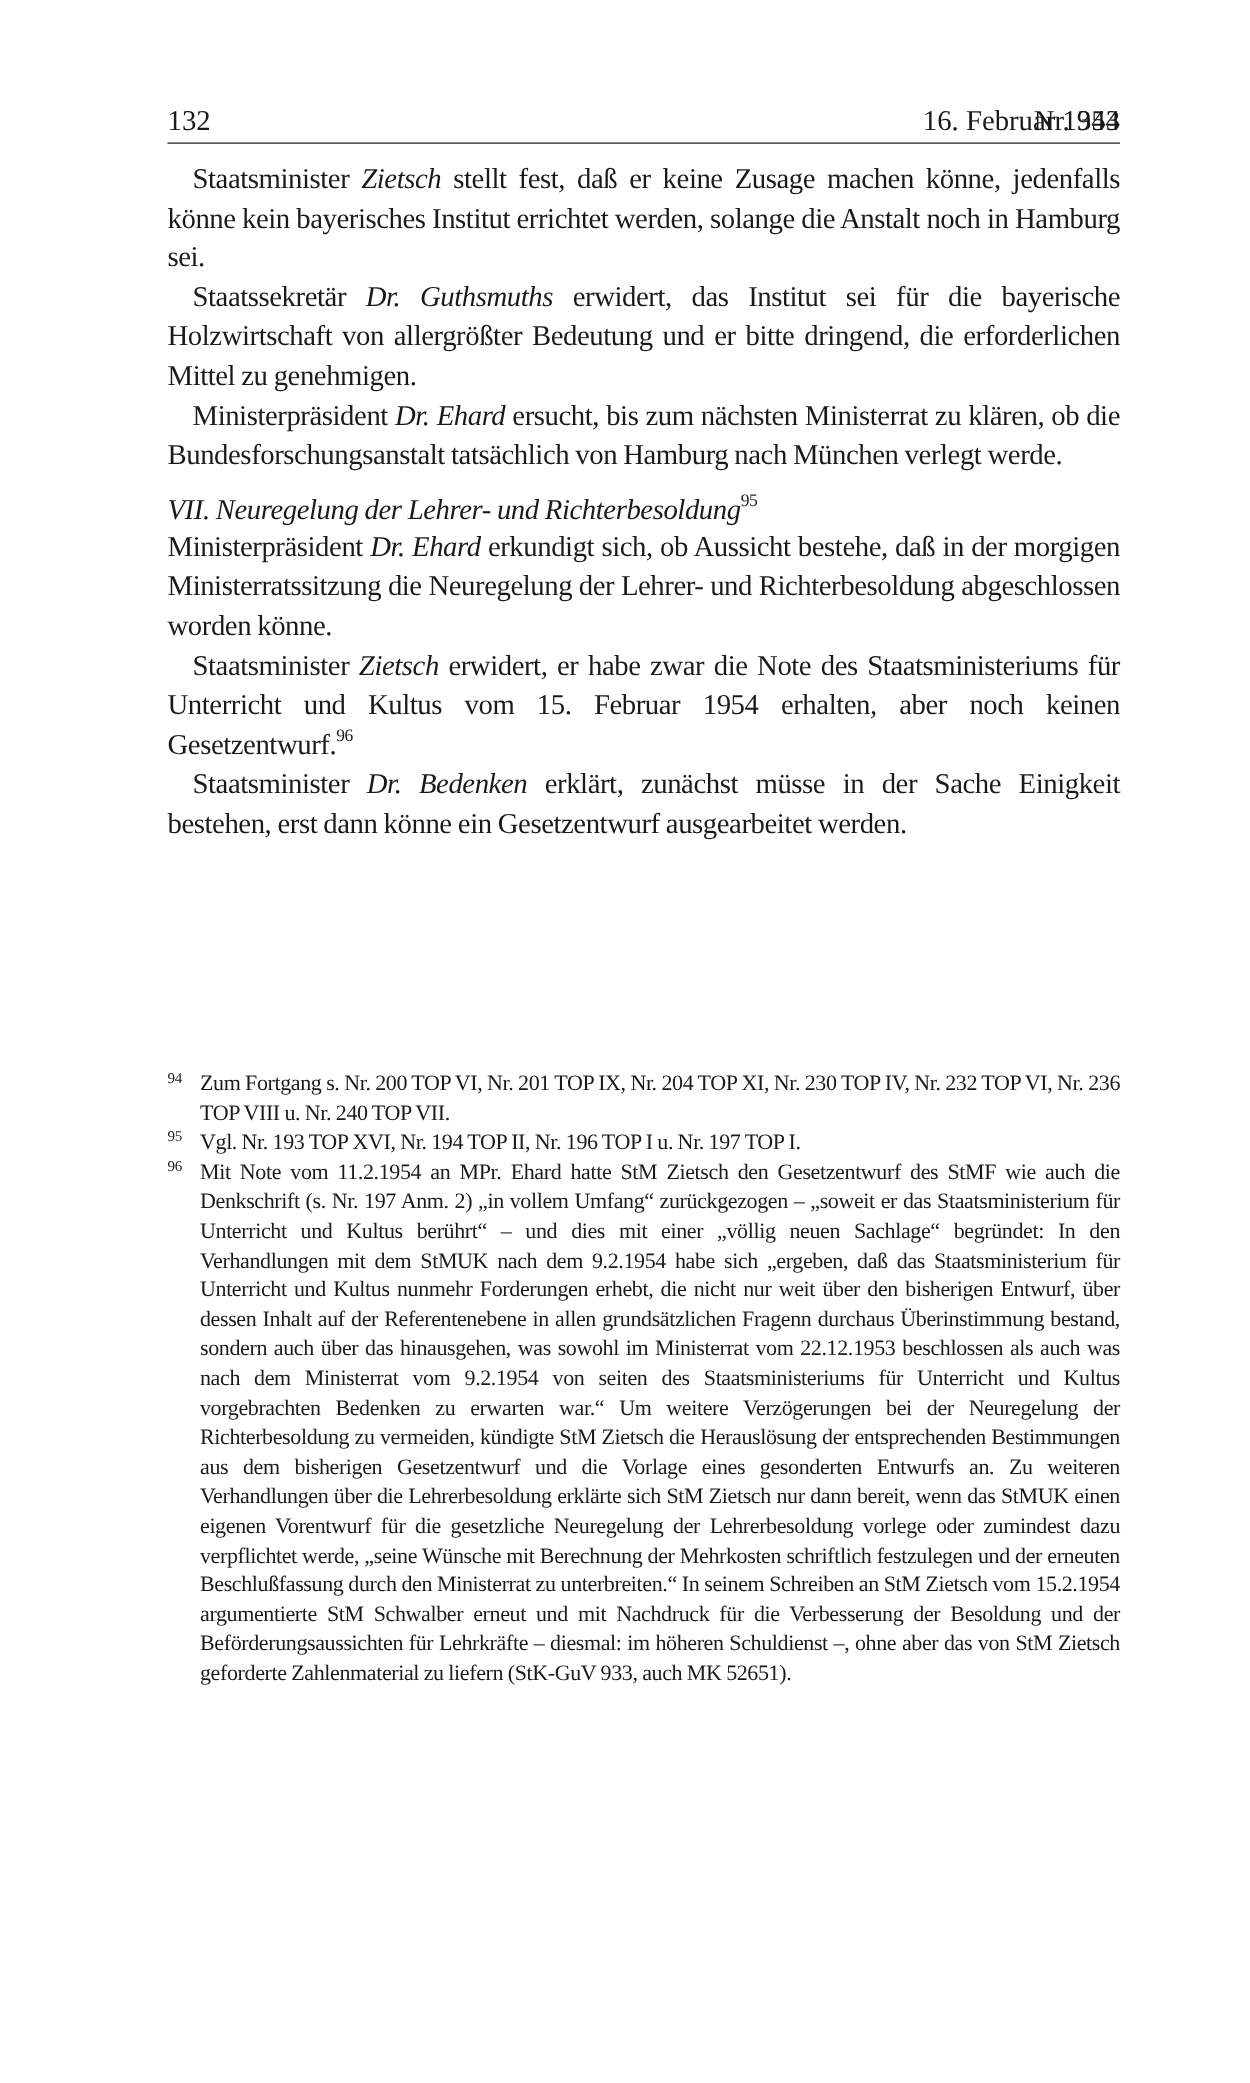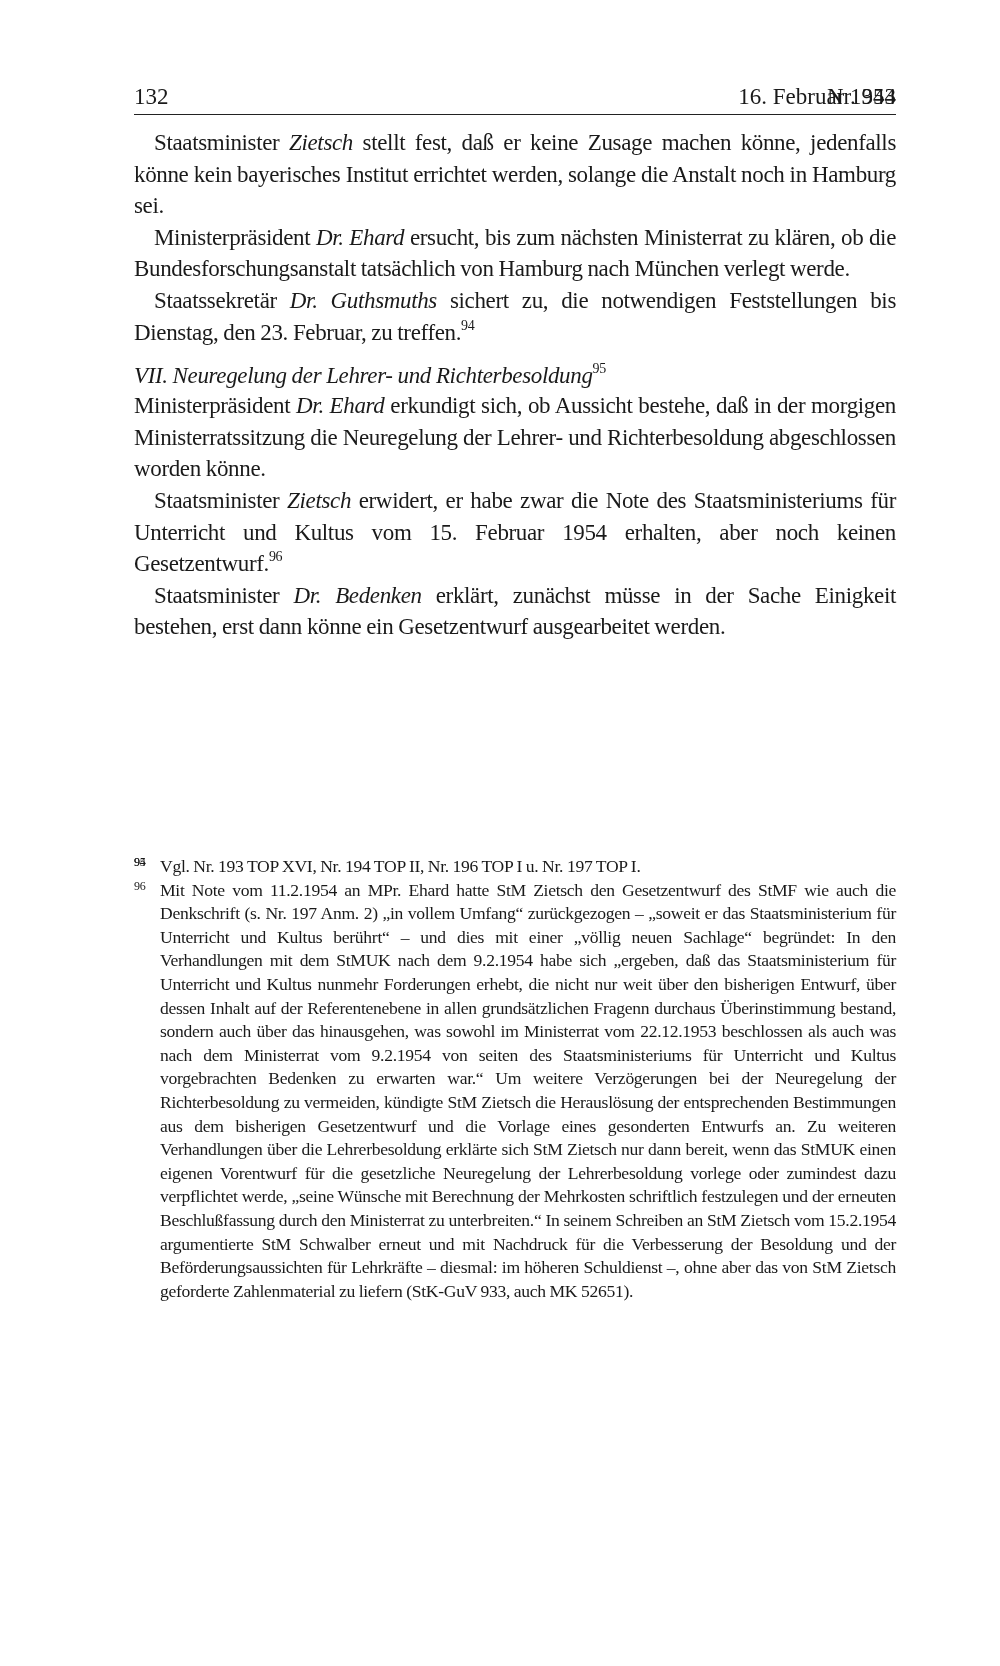--- a/index.html
+++ b/index.html
@@ -97,38 +97,39 @@
 <div class="page">
   <div class="running-head">
     <span class="pn">132</span>
     <span class="dt">16. Februar 1954</span>
     <span class="nr">Nr. 343</span>
   </div>
 
   <div class="body-text">
     <p><span>Staatsminister </span><i>Zietsch</i><span> stellt fest, daß er keine Zusage machen könne, jedenfalls könne kein bayerisches Institut errichtet werden, solange die Anstalt noch in Hamburg sei.</span></p>
 
+    <p><span>Staatssekretär </span><i>Dr. Guthsmuths</i><span> erwidert, das Institut sei für die bayerische Holzwirtschaft von allergrößter Bedeutung und er bitte dringend, die erforder­lichen Mittel zu genehmigen.</span></p>
 
     <p><span>Ministerpräsident </span><i>Dr. Ehard</i><span> ersucht, bis zum nächsten Ministerrat zu klären, ob die Bundesforschungsanstalt tatsächlich von Hamburg nach München verlegt werde.</span></p>
 
-    <p><span>Staatssekretär </span><i>Dr. Guthsmuths</i><span> sichert zu, die notwendigen Feststellungen bis Dienstag, den 23. Februar, zu treffen.</span><sup>94</sup></p>
 
     <div class="section-title"><span>VII. Neuregelung der Lehrer- und Richterbesoldung</span><sup>95</sup></div>
 
     <p class="noindent"><span>Ministerpräsident </span><i>Dr. Ehard</i><span> erkundigt sich, ob Aussicht bestehe, daß in der morgigen Ministerratssitzung die Neuregelung der Lehrer- und Richterbesol­dung abgeschlossen worden könne.</span></p>
 
     <p><span>Staatsminister </span><i>Zietsch</i><span> erwidert, er habe zwar die Note des Staatsministeriums für Unterricht und Kultus vom 15. Februar 1954 erhalten, aber noch keinen Gesetzentwurf.</span><sup>96</sup></p>
 
     <p><span>Staatsminister </span><i>Dr. Bedenken</i><span> erklärt, zunächst müsse in der Sache Einigkeit bestehen, erst dann könne ein Gesetzentwurf ausgearbeitet werden.</span></p>
   </div>
 </div>
 
 <div class="footnotes">
   <div class="fn">
     <span class="fn-num">94</span>
+    <span>Zum Fortgang s. Nr. 200 TOP VI, Nr. 201 TOP IX, Nr. 204 TOP XI, Nr. 230 TOP IV, Nr. 232 TOP VI, Nr. 236 TOP VIII u. Nr. 240 TOP VII.</span>
   </div>
   <div class="fn">
     <span class="fn-num">95</span>
     <span>Vgl. Nr. 193 TOP XVI, Nr. 194 TOP II, Nr. 196 TOP I u. Nr. 197 TOP I.</span>
   </div>
   <div class="fn">
     <span class="fn-num">96</span>
     <span>Mit Note vom 11.2.1954 an MPr. Ehard hatte StM Zietsch den Gesetzentwurf des StMF wie auch die Denkschrift (s. Nr. 197 Anm. 2) „in vollem Umfang“ zurückgezogen – „soweit er das Staatsministerium für Unterricht und Kultus berührt“ – und dies mit einer „völlig neuen Sachlage“ begründet: In den Verhandlungen mit dem StMUK nach dem 9.2.1954 habe sich „ergeben, daß das Staatsministerium für Unterricht und Kultus nunmehr Forderungen erhebt, die nicht nur weit über den bisherigen Entwurf, über dessen Inhalt auf der Refe­rentenebene in allen grundsätzlichen Fragenn durchaus Überinstimmung bestand, sondern auch über das hinausgehen, was sowohl im Ministerrat vom 22.12.1953 beschlossen als auch was nach dem Ministerrat vom 9.2.1954 von seiten des Staatsministeriums für Unterricht und Kultus vorgebrachten Bedenken zu erwarten war.“ Um weitere Verzögerungen bei der Neuregelung der Richterbesoldung zu vermeiden, kündigte StM Zietsch die Herauslösung der entsprechenden Bestimmungen aus dem bisherigen Gesetzentwurf und die Vorlage eines gesonderten Entwurfs an. Zu weiteren Verhandlungen über die Lehrerbesoldung erklärte sich StM Zietsch nur dann bereit, wenn das StMUK einen eigenen Vorentwurf für die gesetzliche Neuregelung der Lehrerbesoldung vorlege oder zumindest dazu verpflichtet werde, „seine Wünsche mit Berechnung der Mehrkosten schriftlich festzulegen und der erneuten Beschluß­fassung durch den Ministerrat zu unterbreiten.“ In seinem Schreiben an StM Zietsch vom 15.2.1954 argumentierte StM Schwalber erneut und mit Nachdruck für die Verbesserung der Besoldung und der Beförderungsaussichten für Lehrkräfte – diesmal: im höheren Schuldienst –, ohne aber das von StM Zietsch geforderte Zahlenmaterial zu liefern (StK-GuV 933, auch MK 52651).</span>
   </div>
 </div>

